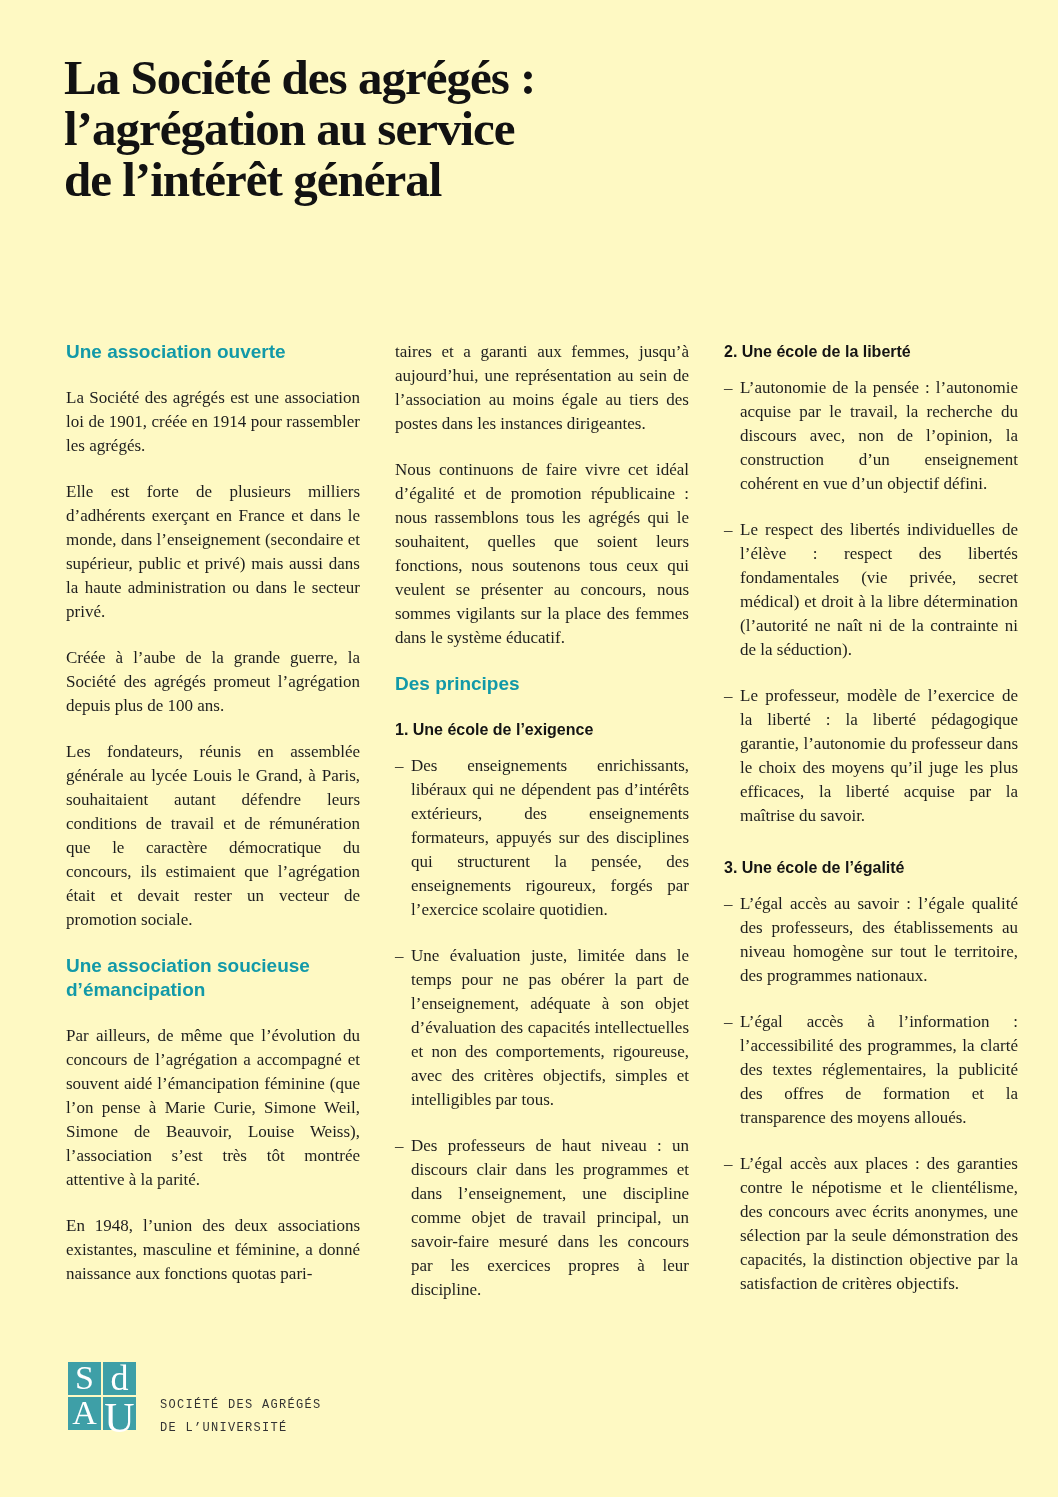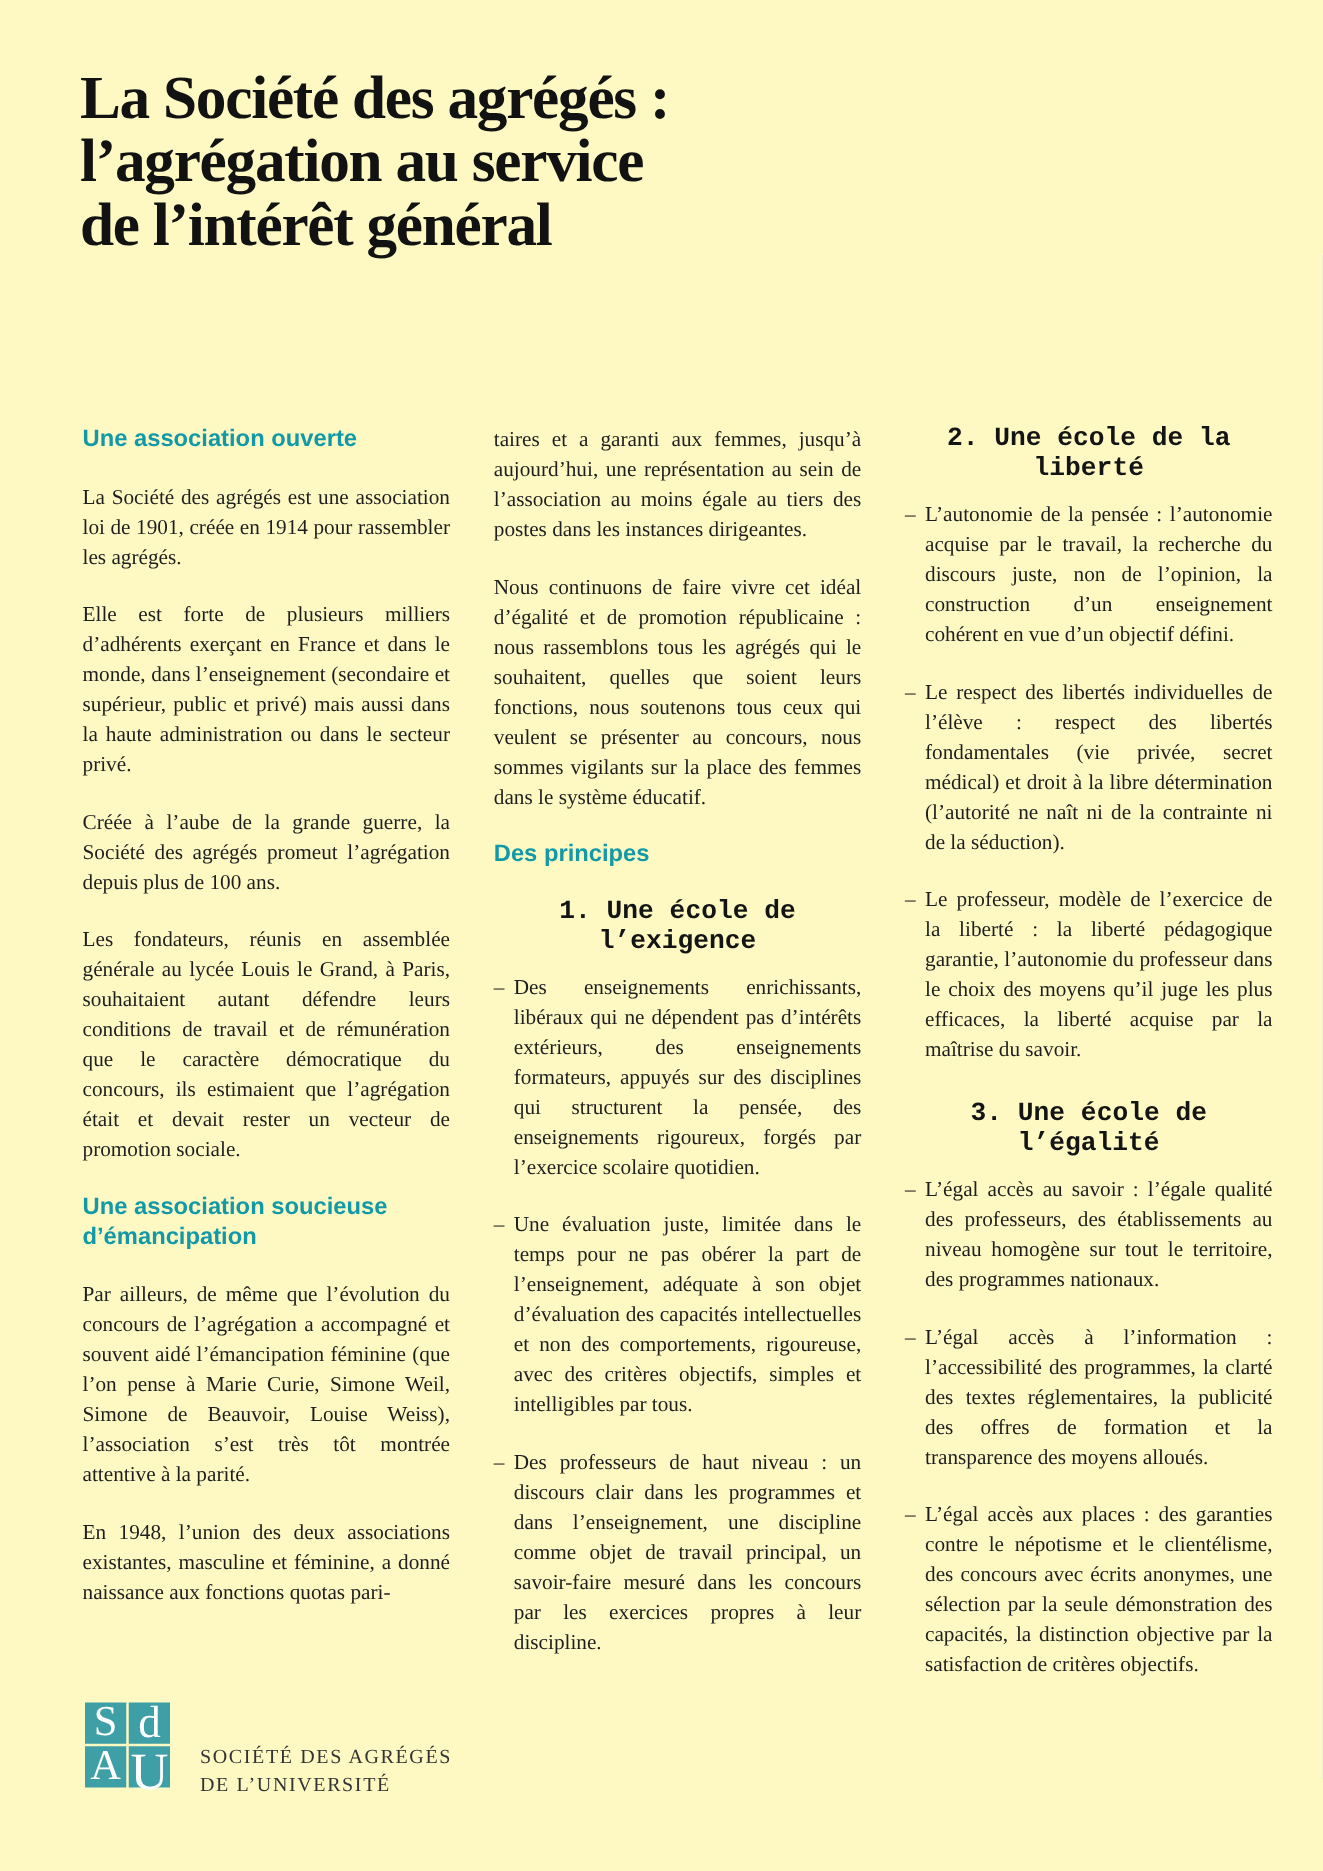--- a/index.html
+++ b/index.html
@@ -40,27 +40,26 @@
     font-size:17px;
     line-height:24px;
     text-align:justify;
     hyphens:auto;
     -webkit-hyphens:auto;
     margin-bottom:22px;
     color:#1e1e1e;
   }
   .body-p:last-child { margin-bottom:0; }
   .serif-subhead {
-    font-family:Liberation Mono, monospace;
+    font-family:Liberation Sans, sans-serif;
     font-weight:bold;
-    font-size:21px;
+    font-size:16px;
     line-height:24px;
     color:#141414;
     margin-bottom:12px;
-    text-align:center;
   }
   .serif-subhead.mt { margin-top:28px; }
   .bullet {
     position:relative;
     padding-left:16px;
     font-size:17px;
     line-height:24px;
     text-align:justify;
     hyphens:auto;
     -webkit-hyphens:auto;
@@ -86,22 +85,22 @@
   }
   .logo-cell span {
     position:absolute; left:50%; top:50%;
     transform:translate(-50%,-52%);
     font-size:34px; line-height:1;
   }
   .logo-cell.cell-d span { font-size:36px; transform:translate(-50%,-54%); }
   .logo-cell.cell-u span { font-size:42px; transform:translate(-50%,-40%); }
   .brand-text {
     position:absolute; left:92px; top:32px;
-    font-family:Liberation Serif, serif;
-    font-size:16px;
+    font-family:Liberation Mono, monospace;
+    font-size:12px;
     line-height:23px;
     letter-spacing:1.3px;
     color:#333333;
     white-space:nowrap;
   }
 </style>
 </head>
 <body>
 
 <div class="page">
@@ -141,21 +140,21 @@
       <div class="bullet">
         <span class="dash">–</span>
         <span>Des professeurs de haut niveau : un discours clair dans les programmes et dans l’enseignement, une discipline comme objet de travail principal, un savoir-faire mesuré dans les concours par les exercices propres à leur discipline.</span>
       </div>
     </div>
 
     <div class="col">
       <div class="serif-subhead">2. Une école de la liberté</div>
       <div class="bullet">
         <span class="dash">–</span>
-        <span>L’autonomie de la pensée : l’autonomie acquise par le travail, la recherche du discours juste, non de l’opinion, la construction d’un enseignement cohérent en vue d’un objectif défini.</span>
+        <span>L’autonomie de la pensée : l’autonomie acquise par le travail, la recherche du discours avec, non de l’opinion, la construction d’un enseignement cohérent en vue d’un objectif défini.</span>
       </div>
       <div class="bullet">
         <span class="dash">–</span>
         <span>Le respect des libertés individuelles de l’élève : respect des libertés fondamentales (vie privée, secret médical) et droit à la libre détermination (l’autorité ne naît ni de la contrainte ni de la séduction).</span>
       </div>
       <div class="bullet">
         <span class="dash">–</span>
         <span>Le professeur, modèle de l’exercice de la liberté : la liberté pédagogique garantie, l’autonomie du professeur dans le choix des moyens qu’il juge les plus efficaces, la liberté acquise par la maîtrise du savoir.</span>
       </div>
       <div class="serif-subhead mt">3. Une école de l’égalité</div>

